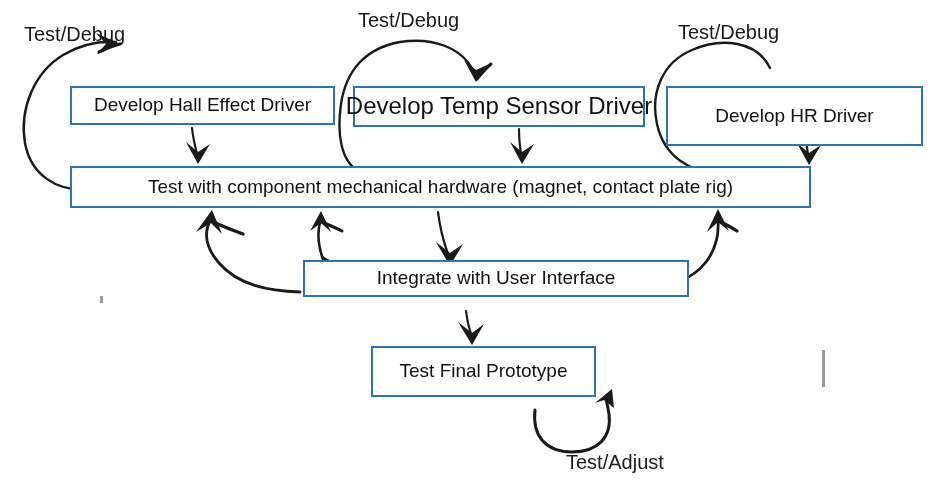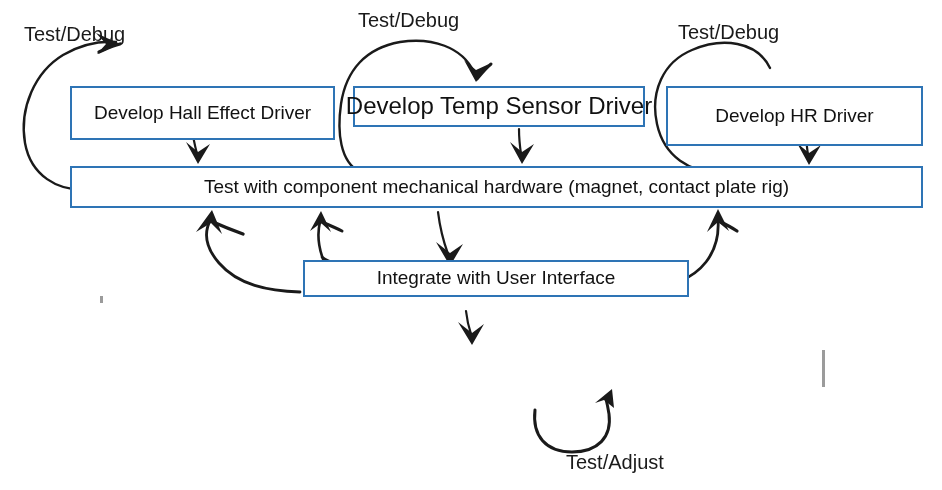--- a/index.html
+++ b/index.html
@@ -46,24 +46,24 @@
     color: #1a1a1a;
     white-space: nowrap;
     line-height: 1;
   }
   .artifact {
     position: absolute;
     background: #9b9b9b;
   }
 
   
-  #box-hall   { left: 70px;  top: 86px;  width: 265px; height: 54px; font-size: 19px; text-align: right; }
+  #box-hall   { left: 70px;  top: 86px;  width: 265px; height: 39px; font-size: 19px; text-align: right; }
   #box-temp   { left: 353px; top: 86px;  width: 292px; height: 41px; font-size: 24px; }
   #box-hr     { left: 666px; top: 86px;  width: 257px; height: 60px; font-size: 19px; }
-  #box-test   { left: 70px;  top: 166px; width: 853px; height: 42px; font-size: 19px; }
+  #box-test   { left: 70px;  top: 166px; width: 741px; height: 42px; font-size: 19px; }
   #box-integrate { left: 303px; top: 260px; width: 386px; height: 37px; font-size: 19px; }
   #box-final  { left: 371px; top: 346px; width: 225px; height: 51px; font-size: 19px; }
 
   
   #label-td-left   { left: 24px;  top: 24px; font-size: 20px; }
   #label-td-mid    { left: 358px; top: 10px; font-size: 20px; }
   #label-td-right  { left: 678px; top: 22px; font-size: 20px; }
   #label-test-adjust { left: 551px; top: 452px; font-size: 20px; margin-left: 15px; }
 
   #artifact-comma { left: 100px; top: 296px; width: 3px; height: 7px; }
@@ -156,20 +156,23 @@
   </div>
 
   <div class="node-box" id="box-test">
     <span class="node-label">Test with component mechanical hardware (magnet, contact plate rig)</span>
   </div>
 
   <div class="node-box" id="box-integrate">
     <span class="node-label">Integrate with User Interface</span>
   </div>
 
+  <div class="node-box" id="box-final">
+    <span class="node-label">Test Final Prototype</span>
+  </div>
 
   <div class="edge-label" id="label-td-left">Test/Debug</div>
   <div class="edge-label" id="label-td-mid">Test/Debug</div>
   <div class="edge-label" id="label-td-right">Test/Debug</div>
   <div class="edge-label" id="label-test-adjust">Test/Adjust</div>
 
   <div class="artifact" id="artifact-comma"></div>
   <div class="artifact" id="artifact-caret"></div>
 
 </div>

